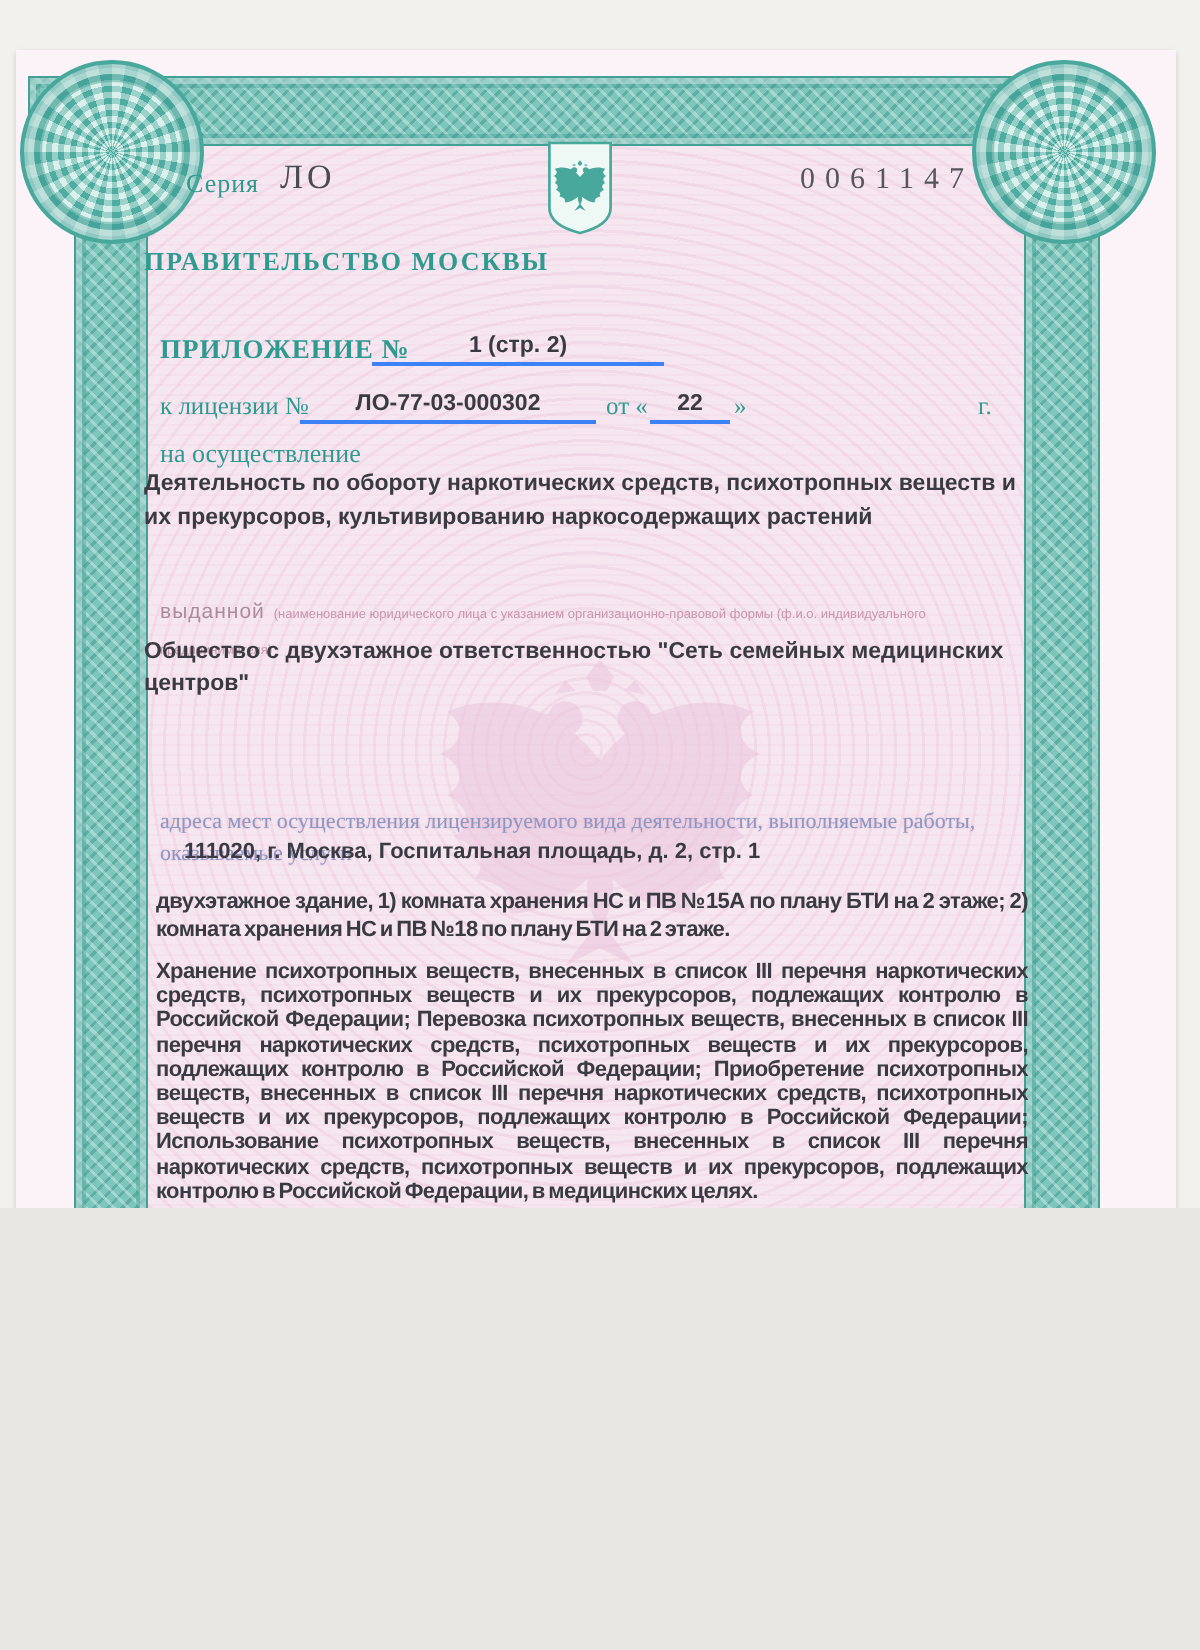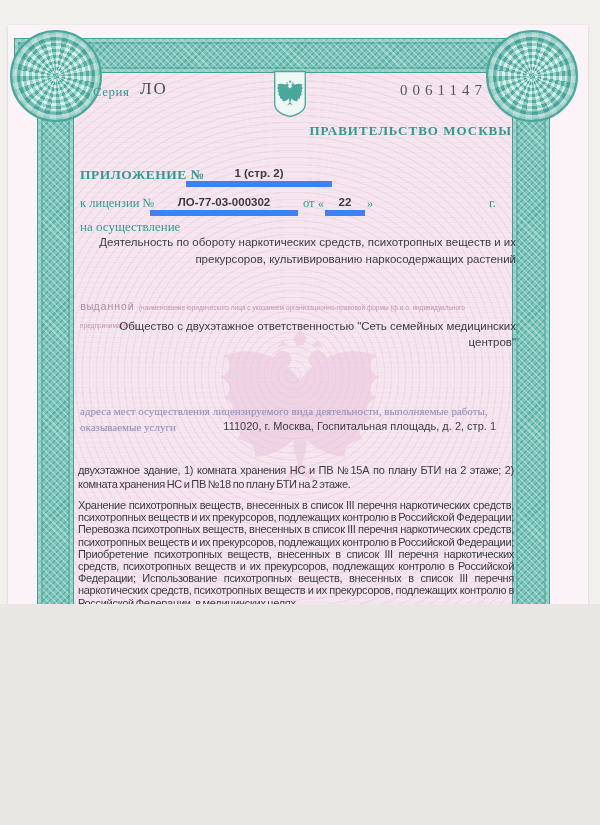--- a/index.html
+++ b/index.html
@@ -35,25 +35,25 @@
           repeating-radial-gradient(circle, #5cb5a9 0 3px, #c3e7e0 3px 6px);
         border:2px solid #49a89c;
         box-shadow:inset 0 0 0 5px rgba(255,255,255,.4), inset 0 0 0 9px rgba(60,155,144,.45);}
   .ros-tl{left:10px;top:30px;width:88px;height:88px;}
   .ros-tr{left:486px;top:30px;width:88px;height:88px;}
   .ros-bl{left:8px;top:716px;width:96px;height:96px;}
   .ros-br{left:480px;top:716px;width:96px;height:96px;}
 
   .abs{position:absolute;}
   .serifT{font-family:"Liberation Serif",serif;color:#2f9a8f;}
-  .boldD{font-weight:normal;color:#3a3b42;}
+  .boldD{font-weight:bold;color:#3a3b42;}
   .cond{letter-spacing:-0.3px;word-spacing:-1px;}
-  .center{text-align:right;}
-  .just{text-align:justify;margin-top:19px;}
-  .uline{border-bottom:6px solid #3b82f6;}
+  .center{text-align:left;}
+  .just{text-align:justify;}
+  .uline{border-bottom:2px solid #3b82f6;}
   .fieldval{position:absolute;left:0;right:0;bottom:2px;text-align:center;font-weight:bold;color:#3a3b42;}
   .cap-pink{color:#c795ad;font-size:6.5px;}
   .sig-cap{position:absolute;color:#c795ad;font-size:6px;text-align:center;}
   .watermark{opacity:.5;}
   .scan-edge{position:absolute;left:0;top:812px;width:600px;height:13px;
              background:linear-gradient(#cfccc7,#64636a 60%,#3c3b41);}
 </style>
 </head>
 <body>
 
@@ -117,21 +117,21 @@
   <div class="abs uline" style="left:325px;top:188px;width:40px;height:22px">
     <div class="fieldval" style="font-size:11.5px">22</div>
   </div>
   <div class="abs serifT" style="left:367px;top:196px;font-size:12.5px">»</div>
   <div class="abs serifT" style="left:489px;top:196px;font-size:12.5px">г.</div>
 
   <div class="abs serifT" style="left:80px;top:219px;font-size:13px">на осуществление</div>
   <div class="abs boldD center" style="left:72px;top:234px;width:444px;font-size:11.5px;line-height:16.5px">Деятельность по обороту наркотических средств, психотропных веществ и их прекурсоров, культивированию наркосодержащих растений</div>
 
   <div class="abs" style="left:80px;top:296px;width:430px">
-    <span style="font-family:Liberation Mono, monospace;font-size:10.5px;color:#ad8b9c;letter-spacing:.5px">выданной</span>
+    <span style="font-family:Liberation Sans, sans-serif;font-size:10.5px;color:#ad8b9c;letter-spacing:.5px">выданной</span>
     <span class="cap-pink">(наименование юридического лица с указанием организационно-правовой формы (ф.и.о. индивидуального предпринимателя)</span>
   </div>
   <div class="abs boldD center" style="left:72px;top:318px;width:444px;font-size:11.5px;line-height:16px">Общество с двухэтажное ответственностью "Сеть семейных медицинских центров"</div>
 
   <div class="abs" style="left:80px;top:403px;width:440px;font-family:'Liberation Serif',serif;font-size:11px;line-height:16px;color:#8b98c4;text-shadow:0 0 1px rgba(220,150,190,.5)">адреса мест осуществления лицензируемого вида деятельности, выполняемые работы, оказываемые услуги</div>
   <div class="abs boldD center" style="left:92px;top:420px;width:404px;font-size:11px">111020, г. Москва, Госпитальная площадь, д. 2, стр. 1</div>
   <div class="abs boldD just cond" style="left:78px;top:445px;width:436px;font-size:11px;line-height:13.5px">двухэтажное здание, 1) комната хранения НС и ПВ №15А по плану БТИ на 2 этаже; 2) комната хранения НС и ПВ №18 по плану БТИ на 2 этаже.</div>
   <div class="abs boldD just cond" style="left:78px;top:480px;width:436px;font-size:11px;line-height:12.2px">Хранение психотропных веществ, внесенных в список III перечня наркотических средств, психотропных веществ и их прекурсоров, подлежащих контролю в Российской Федерации; Перевозка психотропных веществ, внесенных в список III перечня наркотических средств, психотропных веществ и их прекурсоров, подлежащих контролю в Российской Федерации; Приобретение психотропных веществ, внесенных в список III перечня наркотических средств, психотропных веществ и их прекурсоров, подлежащих контролю в Российской Федерации; Использование психотропных веществ, внесенных в список III перечня наркотических средств, психотропных веществ и их прекурсоров, подлежащих контролю в Российской Федерации, в медицинских целях.</div>
 
 

